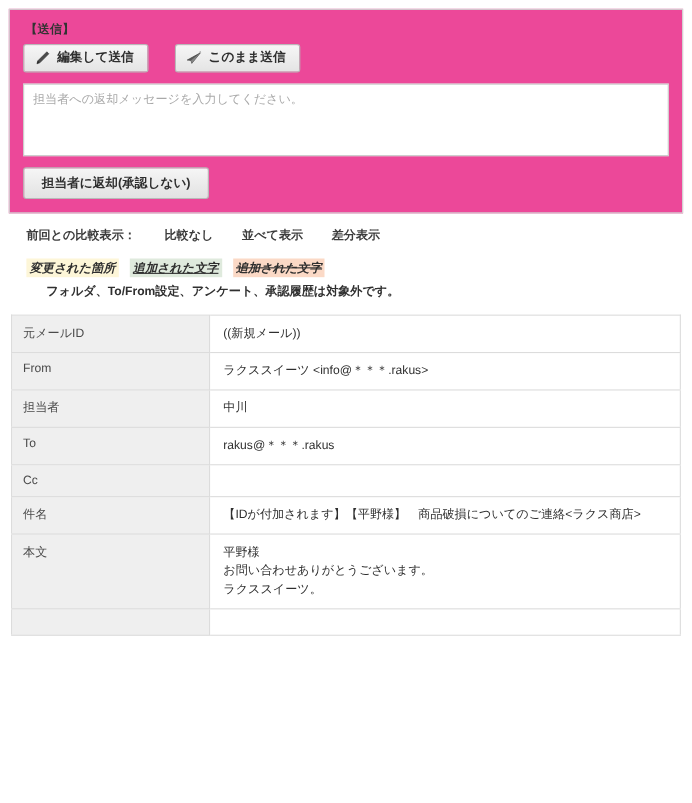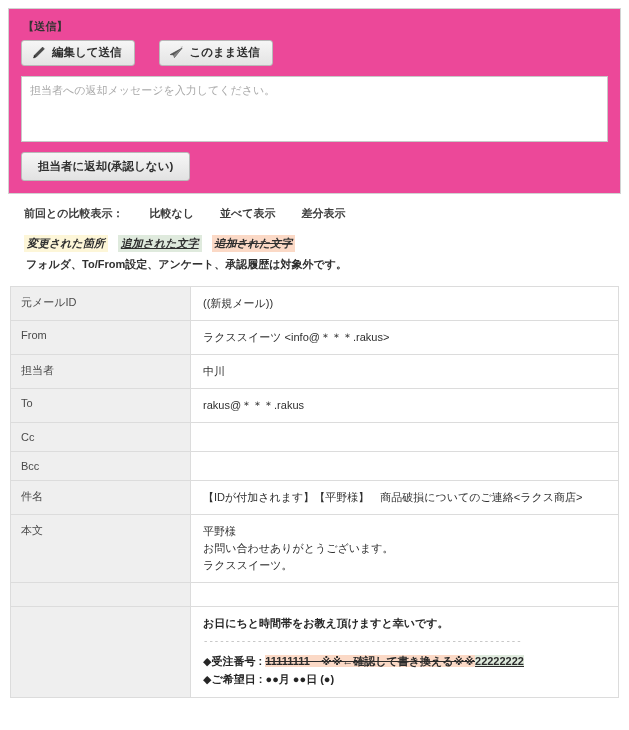--- a/index.html
+++ b/index.html
@@ -111,21 +111,21 @@
     font-style: italic;
   }
   .chip-changed { background: #fdf6d8; }
   .chip-added   { background: #dfeadd; text-decoration: underline; }
   .chip-deleted { background: #fbd9c6; text-decoration: line-through; }
 
   .legend-note {
     font-size: 11px;
     font-weight: bold;
     color: #303030;
-    margin-left: 2px;
+    margin-left: 18px;
   }
 
   
   .detail-table {
     width: calc(100% - 20px);
     margin: 8px 10px 0 10px;
     border-collapse: collapse;
     table-layout: fixed;
     border-top: 1px solid #dcdcdc;
     border-left: 1px solid #dcdcdc;
@@ -258,44 +258,29 @@
     </tr>
     <tr>
       <th>To</th>
       <td>rakus@＊＊＊.rakus</td>
     </tr>
     <tr>
       <th>Cc</th>
       <td></td>
     </tr>
     <tr>
-      <th>Bcc</th>
-      <td></td>
-    </tr>
-    <tr>
       <th>件名</th>
       <td>【IDが付加されます】【平野様】　商品破損についてのご連絡&lt;ラクス商店&gt;</td>
     </tr>
     <tr>
       <th>本文</th>
       <td class="body-cell">平野様
 お問い合わせありがとうございます。
 ラクススイーツ。</td>
     </tr>
 
     <tr class="row-spacer">
       <th></th>
       <td></td>
     </tr>
 
-    <tr>
-      <th></th>
-      <td class="tail-cell">
-        <div class="tail-head">お日にちと時間帯をお教え頂けますと幸いです。</div>
-        <div class="dot-rule">-----------------------------------------------------------</div>
-        <div class="tail-line">
-          <span>◆受注番号 : </span><span class="diff-del">11111111　※※←確認して書き換える※※</span><span class="diff-add">22222222</span>
-        </div>
-        <div class="tail-line">◆ご希望日 : ●●月 ●●日 (●)</div>
-      </td>
-    </tr>
   </tbody>
 </table>
 
 </body></html>

